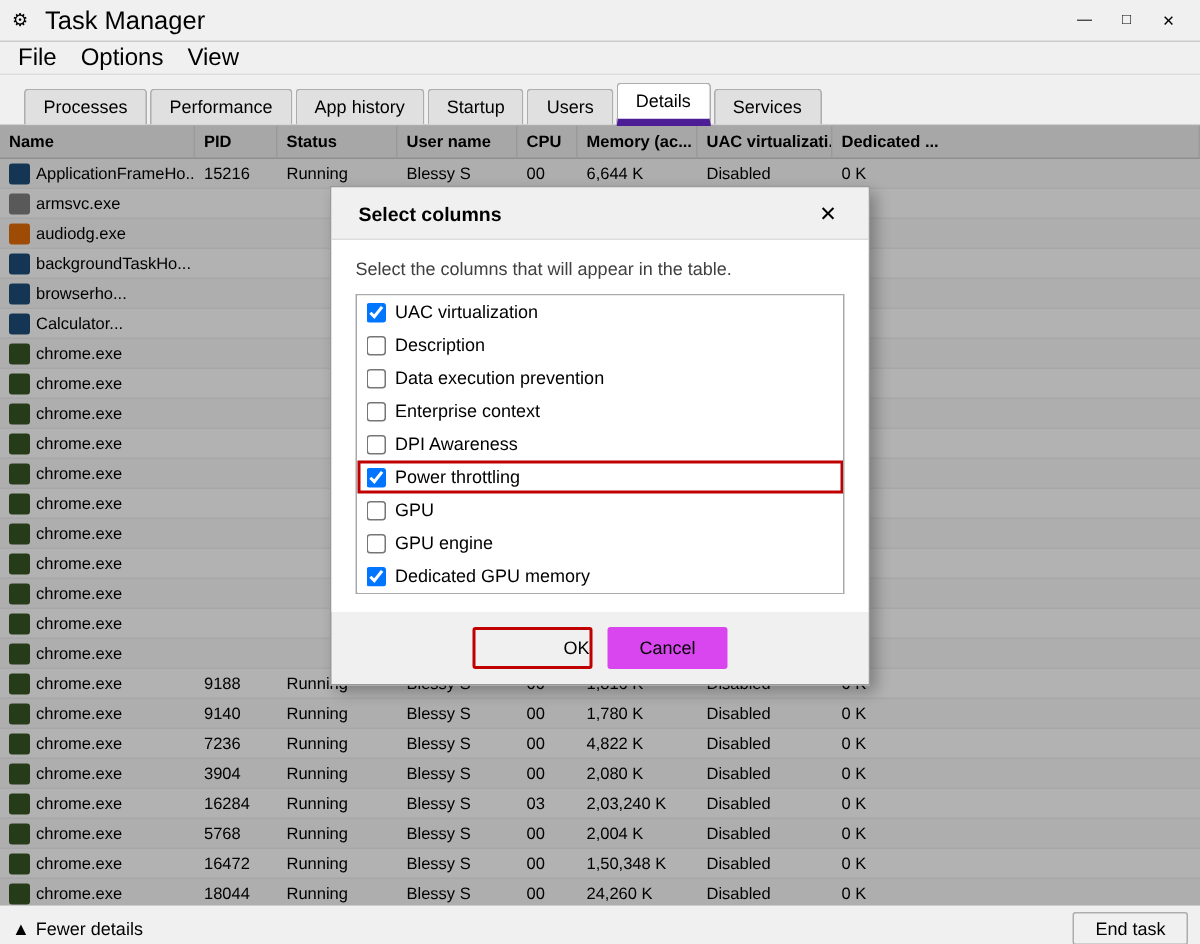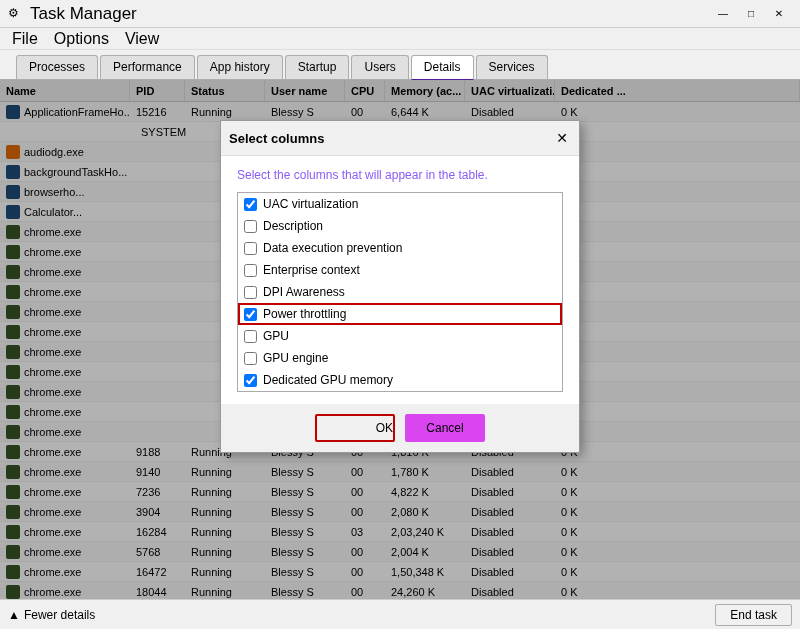--- a/index.html
+++ b/index.html
@@ -51,21 +51,21 @@
       border: 1px solid #adadad;
       border-bottom: none;
       background: #e0e0e0;
       cursor: pointer;
       margin-right: 2px;
       font-size: 12px;
       border-radius: 3px 3px 0 0;
     }
     .tab.active {
       background: #ffffff;
-      border-bottom: 1px solid #4c1d95;
+      border-bottom: 5px solid #4c1d95;
       z-index: 1;
       position: relative;
       bottom: -1px;
     }
 
     
     .main-area {
       background: #fff;
       display: flex;
       flex-direction: column;
@@ -175,35 +175,35 @@
     }
     .modal {
       background: #f0f0f0;
       border: 1px solid #999;
       box-shadow: 4px 4px 10px rgba(0,0,0,0.3);
       width: 360px;
       font-size: 12px;
     }
     .modal-title-bar {
       background: #f0f0f0;
-      padding: 8px 8px;
+      padding: 8px 18px;
       display: flex;
       align-items: center;
       justify-content: space-between;
       border-bottom: 1px solid #ddd;
     }
     .modal-title { font-size: 13px; font-weight: 600; }
     .modal-close {
       width: 18px; height: 18px;
       border: none; background: transparent;
       cursor: pointer; font-size: 14px;
       display: flex; align-items: center; justify-content: center;
     }
     .modal-body { padding: 12px 16px; background: #fff; }
-    .modal-subtitle { margin-bottom: 10px; color: #8b5cf6; font-size: 12px; }
+    .modal-subtitle { margin-bottom: 10px; color: #404040; font-size: 12px; }
     .checkbox-list {
       border: 1px solid #aaa;
       height: 200px;
       overflow-y: scroll;
       background: #fff;
     }
     .checkbox-item {
       display: flex;
       align-items: center;
       padding: 2px 6px;
@@ -296,20 +296,24 @@
     </div>
     <div class="td-cell col-pid">15216</div>
     <div class="td-cell col-status">Running</div>
     <div class="td-cell col-username">Blessy S</div>
     <div class="td-cell col-cpu">00</div>
     <div class="td-cell col-memory">6,644 K</div>
     <div class="td-cell col-uac">Disabled</div>
     <div class="td-cell col-dedicated">0 K</div>
   </div>
       <div class="table-row">
+    <div class="td-cell col-name">
+      <div class="process-icon gray"></div>
+      <span>armsvc.exe</span>
+    </div>
     <div class="td-cell col-pid"></div>
     <div class="td-cell col-status"></div>
     <div class="td-cell col-username">SYSTEM</div>
     <div class="td-cell col-cpu">00</div>
     <div class="td-cell col-memory">1,408 K</div>
     <div class="td-cell col-uac">Not allowed</div>
     <div class="td-cell col-dedicated">0 K</div>
   </div>
       <div class="table-row">
     <div class="td-cell col-name">

